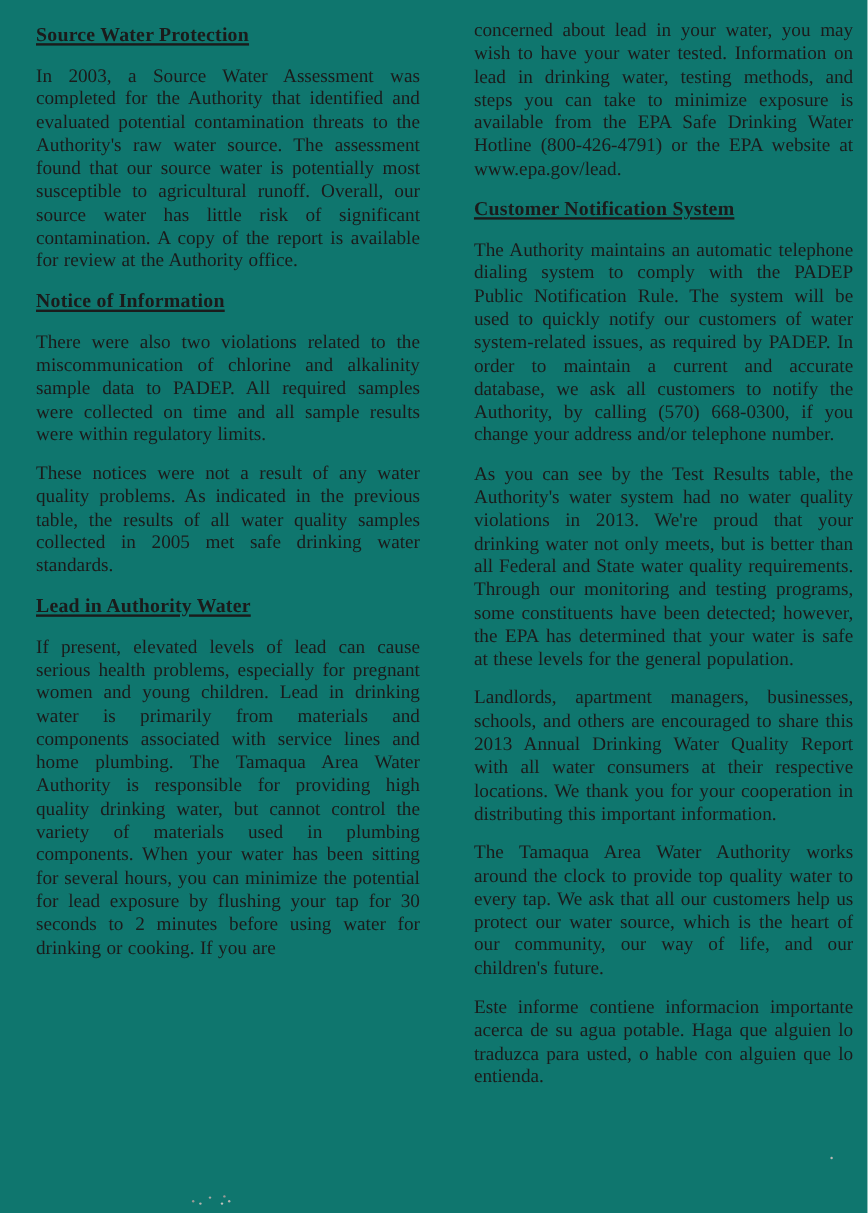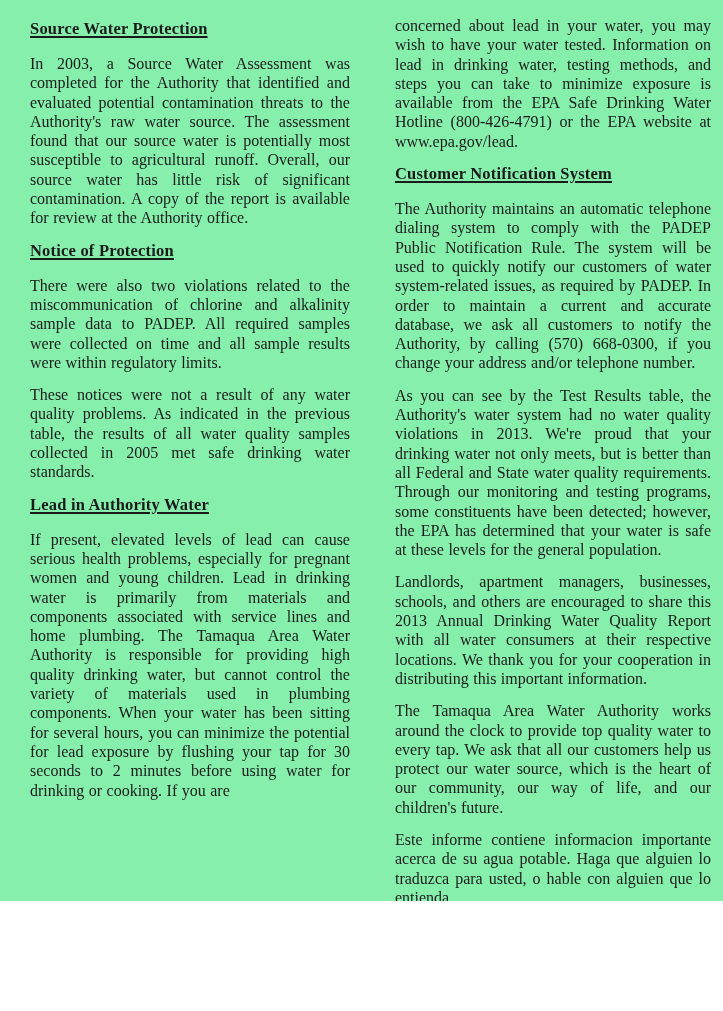--- a/index.html
+++ b/index.html
@@ -3,22 +3,22 @@
 <meta charset="utf-8">
 <style>
   html, body {
     margin: 0;
     padding: 0;
     background: #ffffff;
   }
   .page {
     position: relative;
     width: 723px;
-    height: 901px;
-    background: #86efac;
+    height: 1011px;
+    background: #0f766e;
     overflow: hidden;
     font-family: "Liberation Serif", "DejaVu Serif", serif;
     color: #1b1b1b;
     box-sizing: border-box;
   }
   .cols {
     position: absolute;
     top: 16px;
     left: 30px;
     right: 12px;
@@ -59,21 +59,21 @@
 </style>
 </head>
 <body>
 
 <div class="page">
   <div class="cols">
 
     <div class="col col-left">
       <h2 class="hd">Source Water Protection</h2>
       <p class="para">In 2003, a Source Water Assessment was completed for the Authority that identified and evaluated potential contamination threats to the Authority's raw water source.  The assessment found that our source water is potentially most susceptible to agricultural runoff.  Overall, our source water has little risk of significant contamination.  A copy of the report is available for review at the Authority office.</p>
-      <h2 class="hd">Notice of Protection</h2>
+      <h2 class="hd">Notice of Information</h2>
       <p class="para">There were also two violations related to the miscommunication of chlorine and alkalinity sample data to PADEP.  All required samples were collected on time and all sample results were within regulatory limits.</p>
       <p class="para">These notices were not a result of any water quality problems.  As indicated in the previous table, the results of all water quality samples collected in 2005 met safe drinking water standards.</p>
       <h2 class="hd">Lead in Authority Water</h2>
       <p class="para">If present, elevated levels of lead can cause serious health problems, especially for pregnant women and young children.  Lead in drinking water is primarily from materials and components associated with service lines and home plumbing.  The Tamaqua Area Water Authority is responsible for providing high quality drinking water, but cannot control the variety of materials used in plumbing components.  When your water has been sitting for several hours, you can minimize the potential for lead exposure by flushing your tap for 30 seconds to 2 minutes before using water for drinking or cooking.  If you are</p>
     </div>
 
     <div class="col col-right">
       <p class="para">concerned about lead in your water, you may wish to have your water tested.  Information on lead in drinking water, testing methods, and steps you can take to minimize exposure is available from the EPA Safe Drinking Water Hotline (800-426-4791) or the EPA website at www.epa.gov/lead.</p>
       <h2 class="hd">Customer Notification System</h2>
       <p class="para">The Authority maintains an automatic telephone dialing system to comply with the PADEP Public Notification Rule.  The system will be used to quickly notify our customers of water system-related issues, as required by PADEP.  In order to maintain a current and accurate database, we ask all customers to notify the Authority, by calling (570) 668-0300, if you change your address and/or telephone number.</p>

